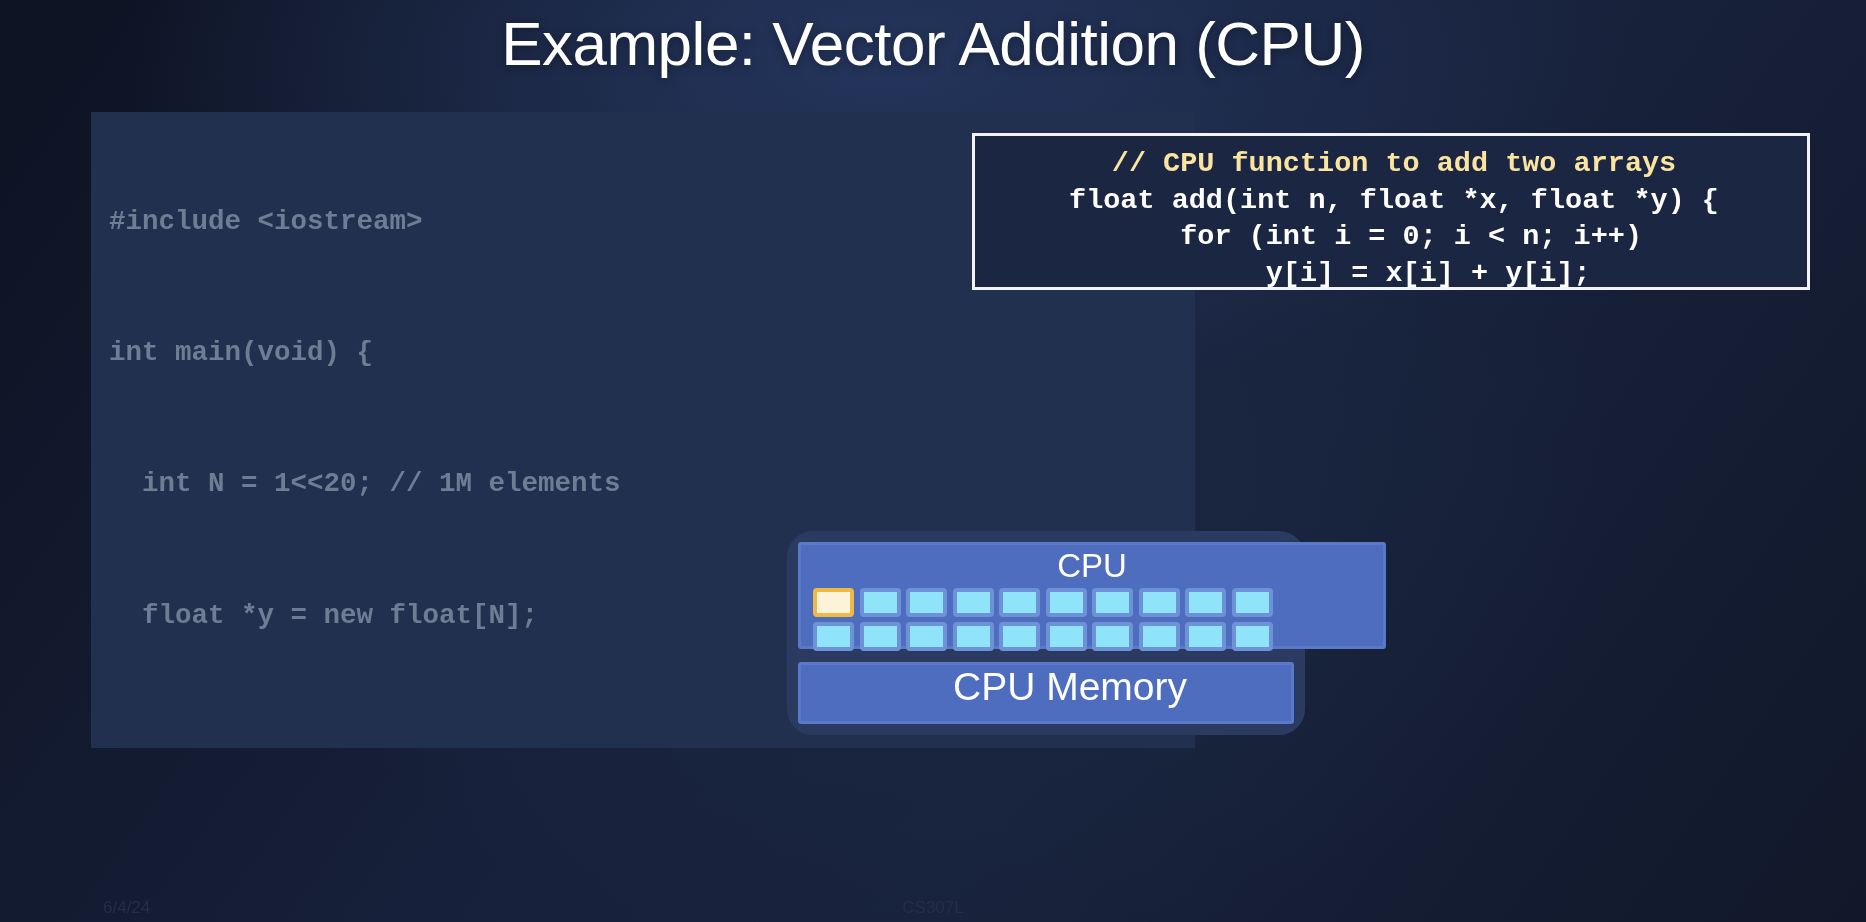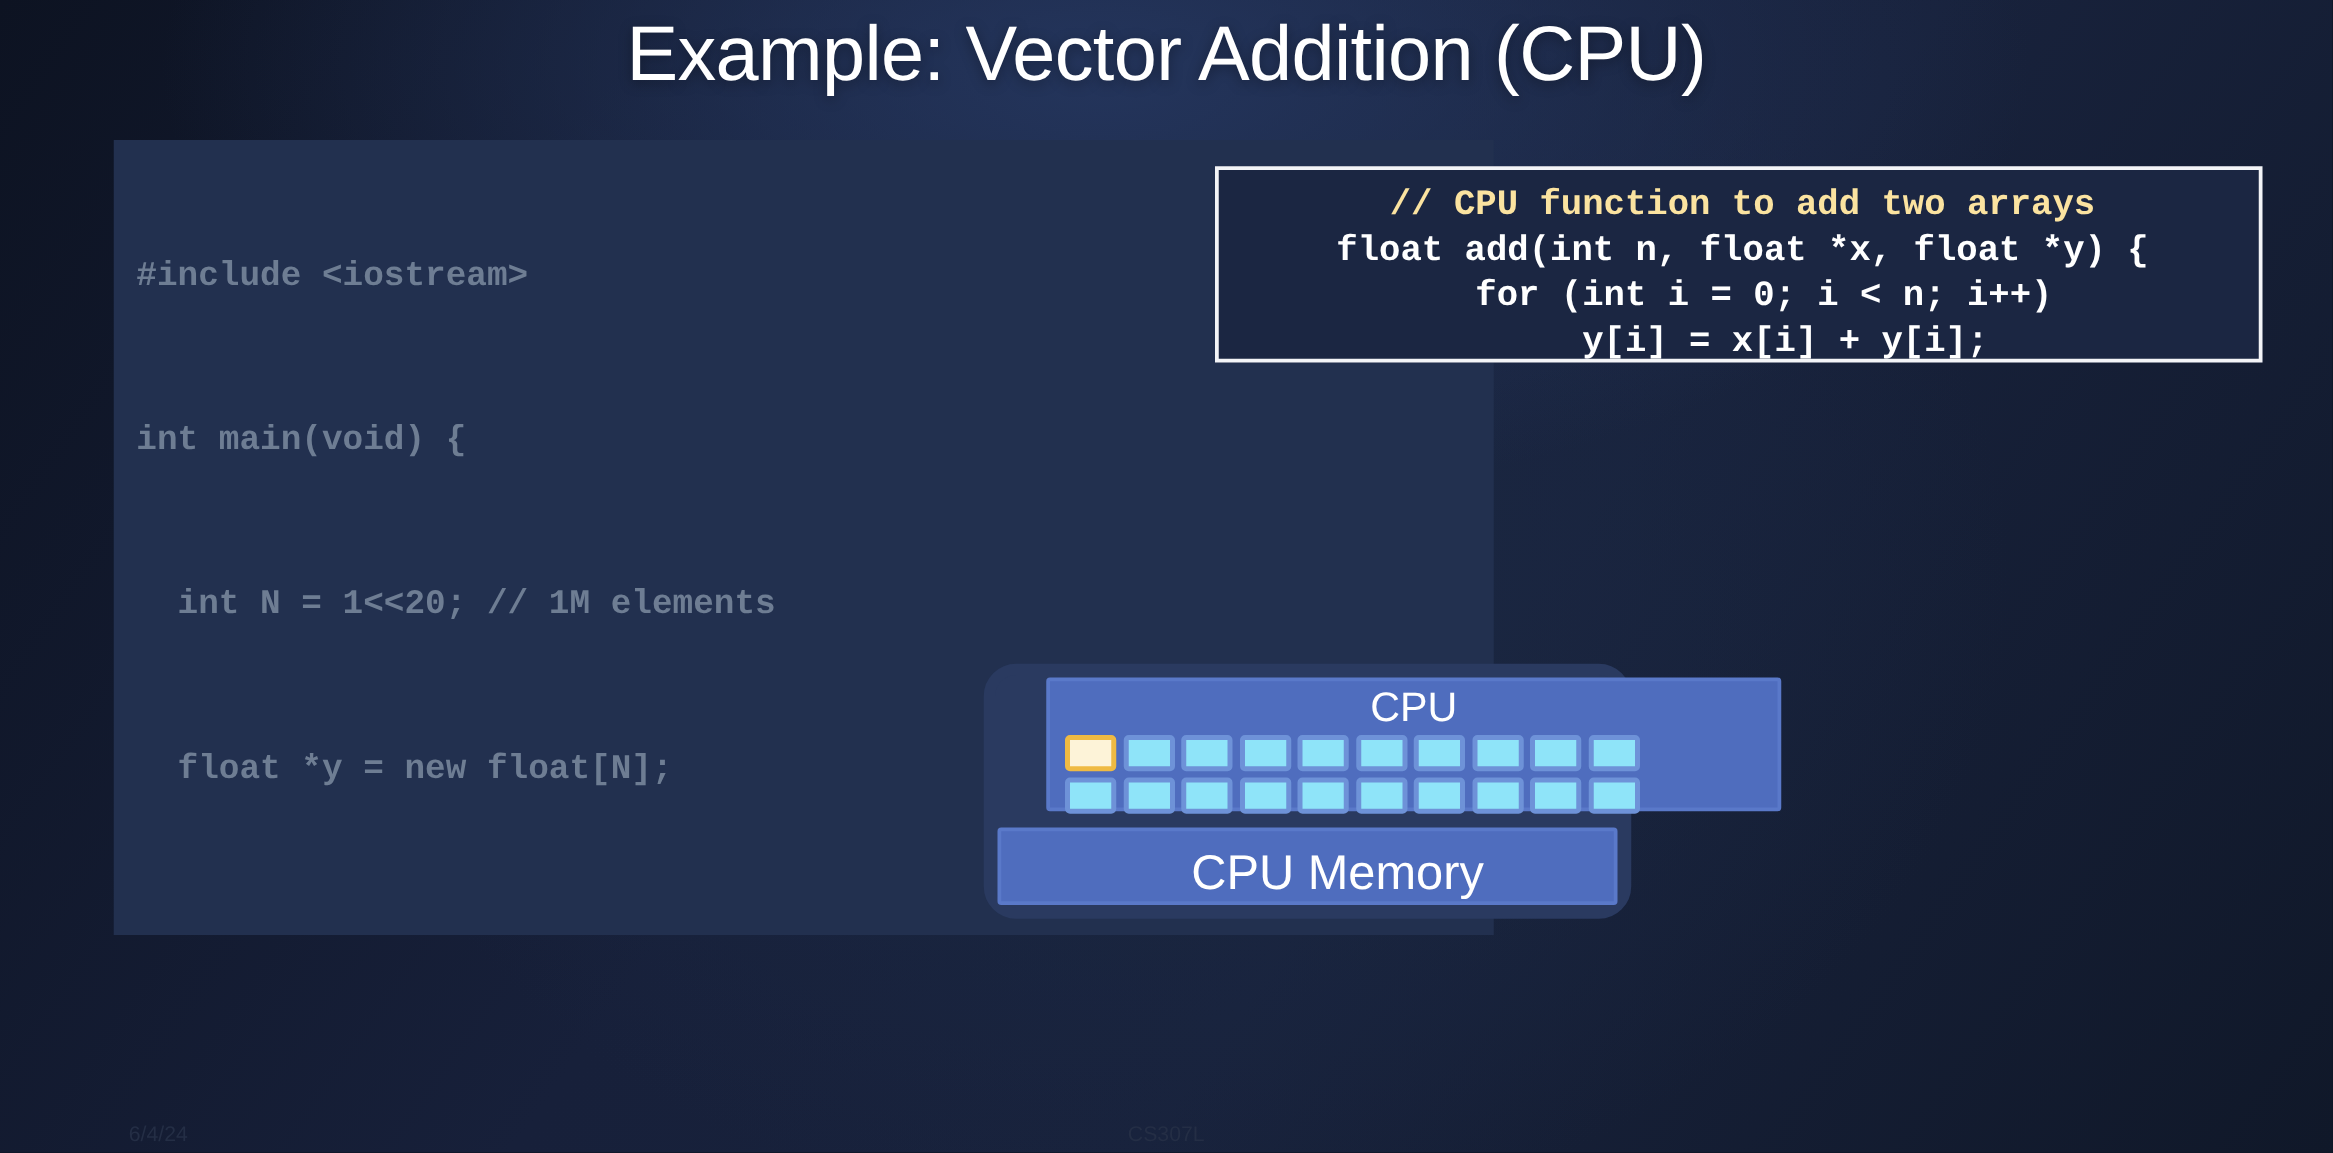--- a/index.html
+++ b/index.html
@@ -112,21 +112,20 @@
   .cpu-core-panel {
     position: absolute;
     left: 11px;
     top: 11px;
     width: 588px;
     height: 107px;
     background: #4f6dbe;
     border: 3px solid #5a79c9;
     border-radius: 3px;
     box-sizing: border-box;
-    margin-left: 39px;
   }
   .cpu-core-label {
     position: absolute;
     left: 0;
     top: 2px;
     width: 100%;
     text-align: center;
     color: #ffffff;
     font-size: 33px;
     font-family: "Liberation Sans", sans-serif;
@@ -159,21 +158,21 @@
     position: absolute;
     left: 11px;
     top: 131px;
     width: 496px;
     height: 62px;
     background: #4f6dbe;
     border: 3px solid #5a79c9;
     border-radius: 3px;
     box-sizing: border-box;
     display: flex;
-    align-items: flex-end;
+    align-items: flex-start;
     justify-content: center;
     padding-left: 48px;
   }
   .cpu-mem-label {
     color: #ffffff;
     font-size: 39px;
     font-family: "Liberation Sans", sans-serif;
     line-height: 44px;
   }
 

